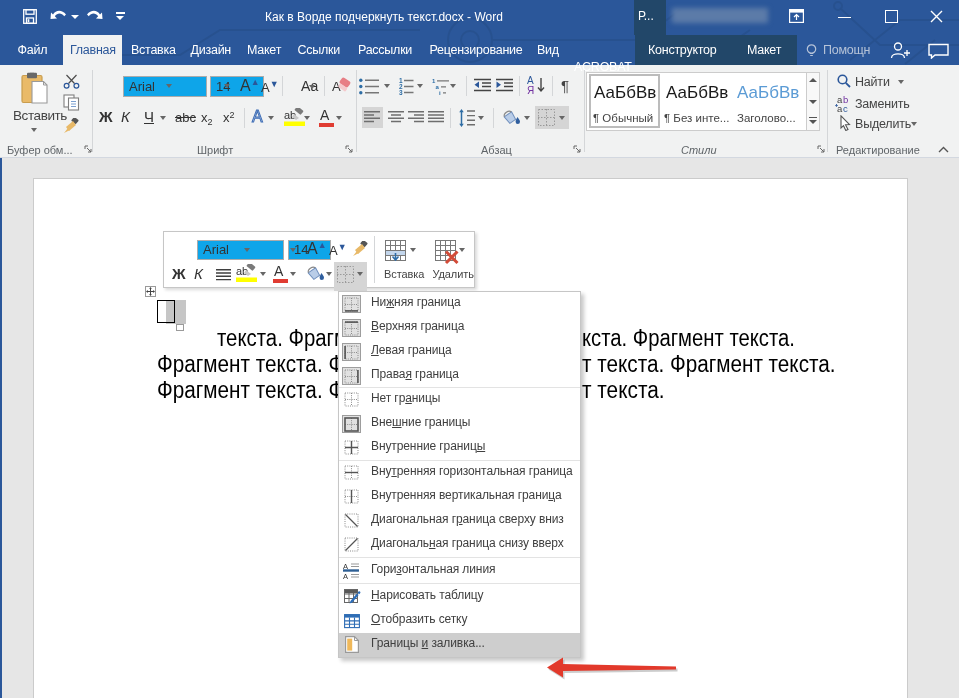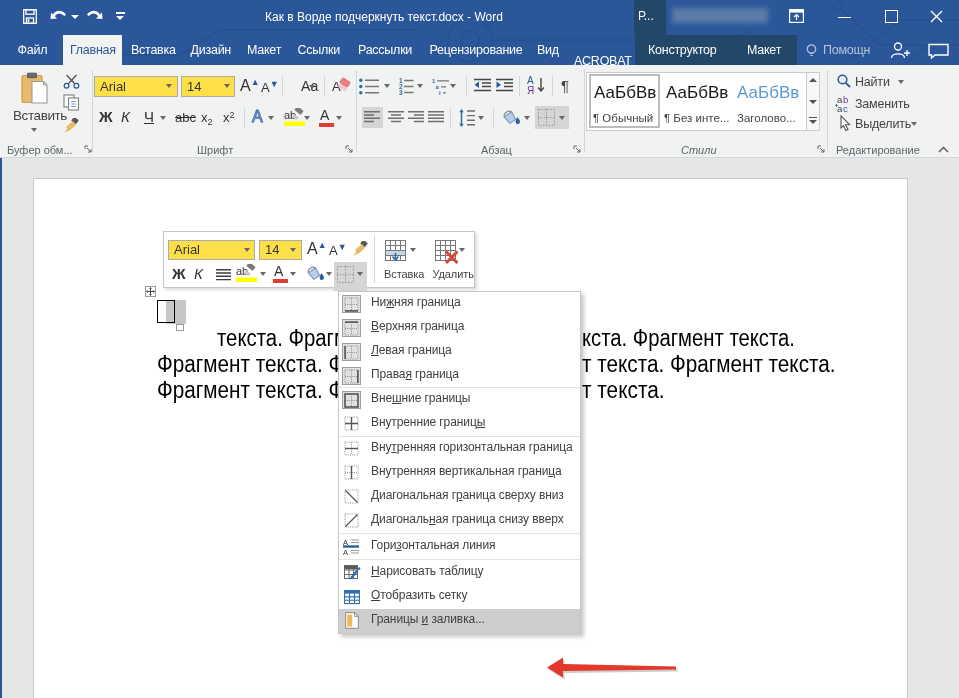--- a/index.html
+++ b/index.html
@@ -9,21 +9,21 @@
 #titlebar{left:0;top:0;width:959px;height:35px;background:#2b579a;}
 #tabrow{left:0;top:35px;width:959px;height:30px;background:#2b579a;}
 #ribbon{left:0;top:65px;width:959px;height:92px;background:#f1f2f2;border-bottom:1px solid #d3d8e0;}
 #docarea{left:0;top:158px;width:959px;height:540px;background:#e6e6e6;}
 #page{left:33px;top:178px;width:875px;height:520px;background:#fff;border:1px solid #cbcbcb;border-bottom:none;box-sizing:border-box;}
 #leftedge{left:0;top:158px;width:2px;height:540px;background:#2b579a;}
 .ttl{color:#fff;font-size:13px;}
 .tab{color:#fff;font-size:12.5px;letter-spacing:-0.25px;line-height:30px;}
 .tabactive{background:#f1f2f2;color:#2b579a;}
 .grplabel{color:#5f6468;font-size:11px;}
-.combo{background:#fde047;border:1px solid #ababab;box-sizing:border-box;color:#333;}
+.combo{background:#0ea5e9;border:1px solid #ababab;box-sizing:border-box;color:#333;margin-left:29px;}
 .sep{background:#d4d6d8;width:1px;}
 .caret{width:0;height:0;border-left:3.5px solid transparent;border-right:3.5px solid transparent;border-top:4px solid #666;}
 .caretw{width:0;height:0;border-left:4px solid transparent;border-right:4px solid transparent;border-top:4px solid #fff;}
 .pressed{background:#d5d5d5;}
 
 #menu{left:338px;top:290.5px;width:243px;background:#fff;border:1px solid #c6c6c6;box-sizing:border-box;
  box-shadow:3px 3px 4px rgba(0,0,0,0.22);}
 .mi{position:relative;height:24px;}
 .mi .txt{position:absolute;left:32px;top:3.5px;font-size:12px;letter-spacing:-0.1px;color:#404040;white-space:nowrap;}
 .mi .ic{position:absolute;left:2.5px;top:3px;width:19px;height:18px;}
@@ -89,21 +89,21 @@
 <div class="abs" style="left:635px;top:35px;width:162px;height:30px;background:#224769;"></div>
 <div class="abs tab" style="left:17.5px;top:35px;">Файл</div>
 <div class="abs tab" style="left:70px;top:35px;color:#2b579a;">Главная</div>
 <div class="abs tab" style="left:131px;top:35px;">Вставка</div>
 <div class="abs tab" style="left:190.5px;top:35px;">Дизайн</div>
 <div class="abs tab" style="left:247px;top:35px;">Макет</div>
 <div class="abs tab" style="left:297.5px;top:35px;">Ссылки</div>
 <div class="abs tab" style="left:358px;top:35px;">Рассылки</div>
 <div class="abs tab" style="left:429.5px;top:35px;">Рецензирование</div>
 <div class="abs tab" style="left:537px;top:35px;">Вид</div>
-<div class="abs tab" style="left:574px;top:46px;">ACROBAT</div>
+<div class="abs tab" style="left:574px;top:52px;">ACROBAT</div>
 <div class="abs tab" style="left:648px;top:35px;">Конструктор</div>
 <div class="abs tab" style="left:747px;top:35px;">Макет</div>
 <svg class="abs" style="left:805px;top:44px" width="13" height="14" viewBox="0 0 13 14">
  <g fill="none" stroke="#b6c3d8" stroke-width="1.2">
   <circle cx="6.5" cy="5" r="4.2"></circle>
         <path d="M4.8 9.5 L8.2 9.5 M5.2 11.5 L7.8 11.5"></path>
  </g>
 </svg>
 <div class="abs tab" style="left:823px;top:35px;color:#b6c3d8;">Помощн</div>
 <svg class="abs" style="left:890px;top:42px" width="21" height="17" viewBox="0 0 21 17">
@@ -471,20 +471,31 @@
             </g>
  <path d="M13.9 1 V14" stroke="#555" stroke-width="1.6"></path>
           </svg>
         </span>
  <span class="txt">Права<u>я</u> граница</span>
       </div>
 <div class="msep0">
         <i></i>
       </div>
 <div class="mi">
+        <span class="ic">
+          <svg width="15" height="15" viewBox="0 0 15 15" style="position:absolute;left:2px;top:1px;">
+ <g stroke="#8a8a8a" fill="none" stroke-dasharray="1,1.2">
+              <rect x="1" y="1" width="13" height="13"></rect>
+              <path d="M7.5 1 V14 M1 7.5 H14"></path>
+            </g>
+          </svg>
+        </span>
+ <span class="txt">Нет гр<u>а</u>ницы</span>
+      </div>
+<div class="mi">
         <span class="ic icp">
           <svg width="15" height="15" viewBox="0 0 15 15" style="position:absolute;left:1px;top:1px;">
  <g stroke="#8a8a8a" fill="none" stroke-dasharray="1,1.2">
               <path d="M7.5 1 V14 M1 7.5 H14"></path>
             </g>
  <rect x="1" y="1" width="13" height="13" fill="none" stroke="#555" stroke-width="1.6"></rect>
           </svg>
         </span>
  <span class="txt">Вне<u>ш</u>ние границы</span>
       </div>

